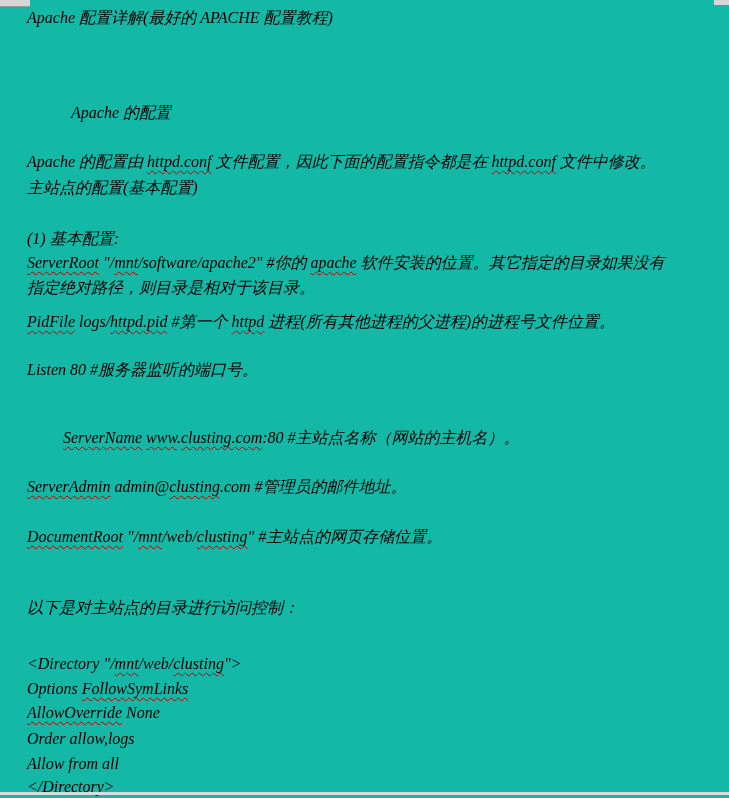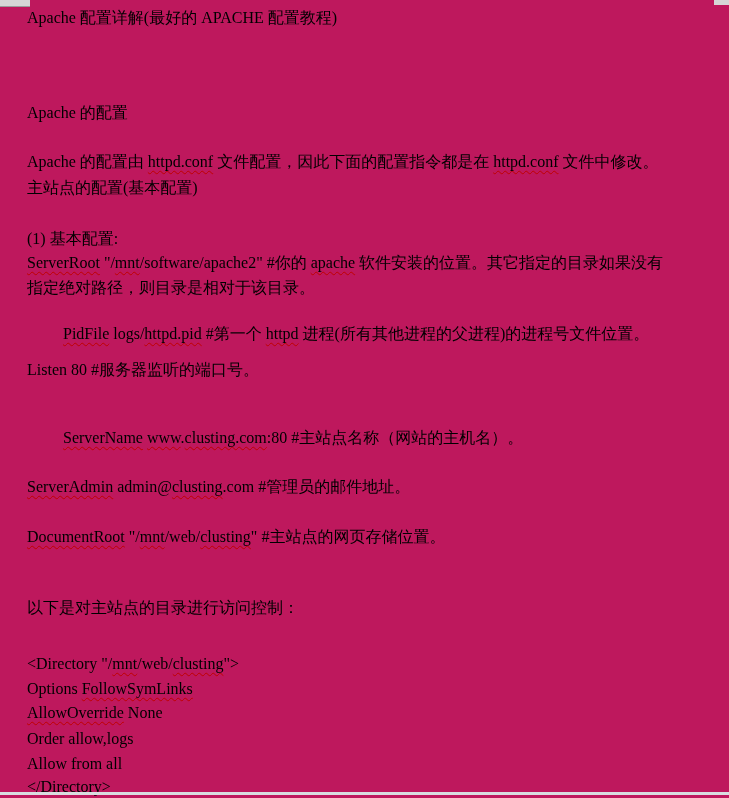--- a/index.html
+++ b/index.html
@@ -11,21 +11,22 @@
     width: 729px;
     height: 798px;
     overflow: hidden;
     position: relative;
     font-family: "Liberation Serif", "DejaVu Serif", serif;
     color: #000000;
   }
   .page {
     position: absolute;
     inset: 0;
-    background: #be185d;
+    background: #14b8a6;
+    font-style: italic;
   }
   .line {
     position: absolute;
     left: 27px;
     white-space: pre;
     font-size: 16px;
     line-height: 20px;
     color: #000000;
   }
   .sq {
@@ -58,27 +59,27 @@
   }
 </style>
 </head>
 <body>
 
 <div class="page">
   <div class="frag-tl"></div>
   <div class="frag-tr"></div>
   <div id="doc-body">
       <div class="line" style="top: 8px;"><span>Apache 配置详解(最好的 APACHE 配置教程)</span></div>
-      <div class="line" style="top: 103px;"><span>Apache 的配置</span></div>
+      <div class="line" style="top: 103px; margin-left: 44px;"><span>Apache 的配置</span></div>
       <div class="line" style="top: 152px;"><span>Apache 的配置由 </span><span class="sq">httpd.conf</span><span> 文件配置，因此下面的配置指令都是在 </span><span class="sq">httpd.conf</span><span> 文件中修改。</span></div>
       <div class="line" style="top: 178px;"><span>主站点的配置(基本配置)</span></div>
       <div class="line" style="top: 229px;"><span>(1) 基本配置:</span></div>
       <div class="line" style="top: 253px;"><span class="sq">ServerRoot</span><span> "/</span><span class="sq">mnt</span><span>/software/apache2" #你的 </span><span class="sq">apache</span><span> 软件安装的位置。其它指定的目录如果没有</span></div>
       <div class="line" style="top: 278px;"><span>指定绝对路径，则目录是相对于该目录。</span></div>
-      <div class="line" style="top: 324px; margin-left: 36px;"><span class="sq">PidFile</span><span> logs/</span><span class="sq">httpd.pid</span><span> #第一个 </span><span class="sq">httpd</span><span> 进程(所有其他进程的父进程)的进程号文件位置。</span></div>
+      <div class="line" style="top: 312px;"><span class="sq">PidFile</span><span> logs/</span><span class="sq">httpd.pid</span><span> #第一个 </span><span class="sq">httpd</span><span> 进程(所有其他进程的父进程)的进程号文件位置。</span></div>
       <div class="line" style="top: 360px;"><span>Listen 80 #服务器监听的端口号。</span></div>
       <div class="line" style="top: 428px; margin-left: 36px;"><span class="sq">ServerName</span><span> </span><span class="sq">www</span><span>.</span><span class="sq">clusting.com</span><span>:80 #主站点名称（网站的主机名）。</span></div>
       <div class="line" style="top: 477px;"><span class="sq">ServerAdmin</span><span> admin@</span><span class="sq">clusting</span><span>.com #管理员的邮件地址。</span></div>
       <div class="line" style="top: 527px;"><span class="sq">DocumentRoot</span><span> "/</span><span class="sq">mnt</span><span>/web/</span><span class="sq">clusting</span><span>" #主站点的网页存储位置。</span></div>
       <div class="line" style="top: 598px;"><span>以下是对主站点的目录进行访问控制：</span></div>
       <div class="line" style="top: 654px;"><span>&lt;Directory "/</span><span class="sq">mnt</span><span>/web/</span><span class="sq">clusting</span><span>"&gt;</span></div>
       <div class="line" style="top: 679px; text-align: center;"><span>Options </span><span class="sq">FollowSymLinks</span></div>
       <div class="line" style="top: 703px;"><span class="sq">AllowOverride</span><span> None</span></div>
       <div class="line" style="top: 729px;"><span>Order allow,logs</span></div>
       <div class="line" style="top: 754px;"><span>Allow from all</span></div>

